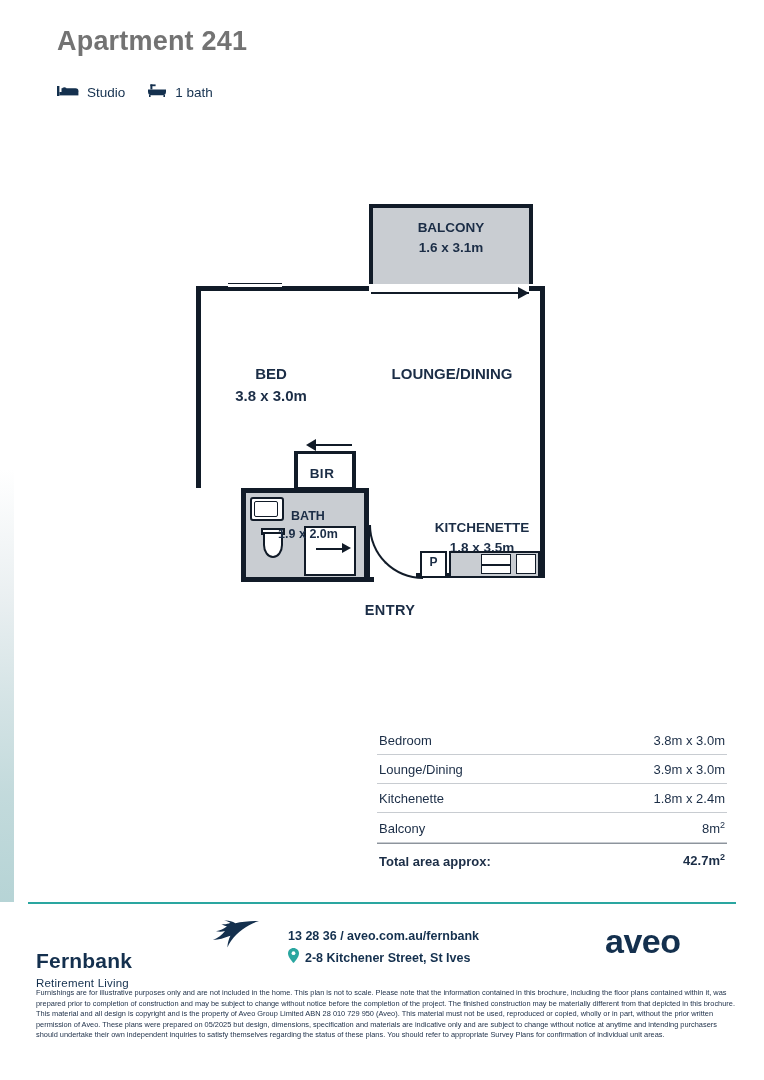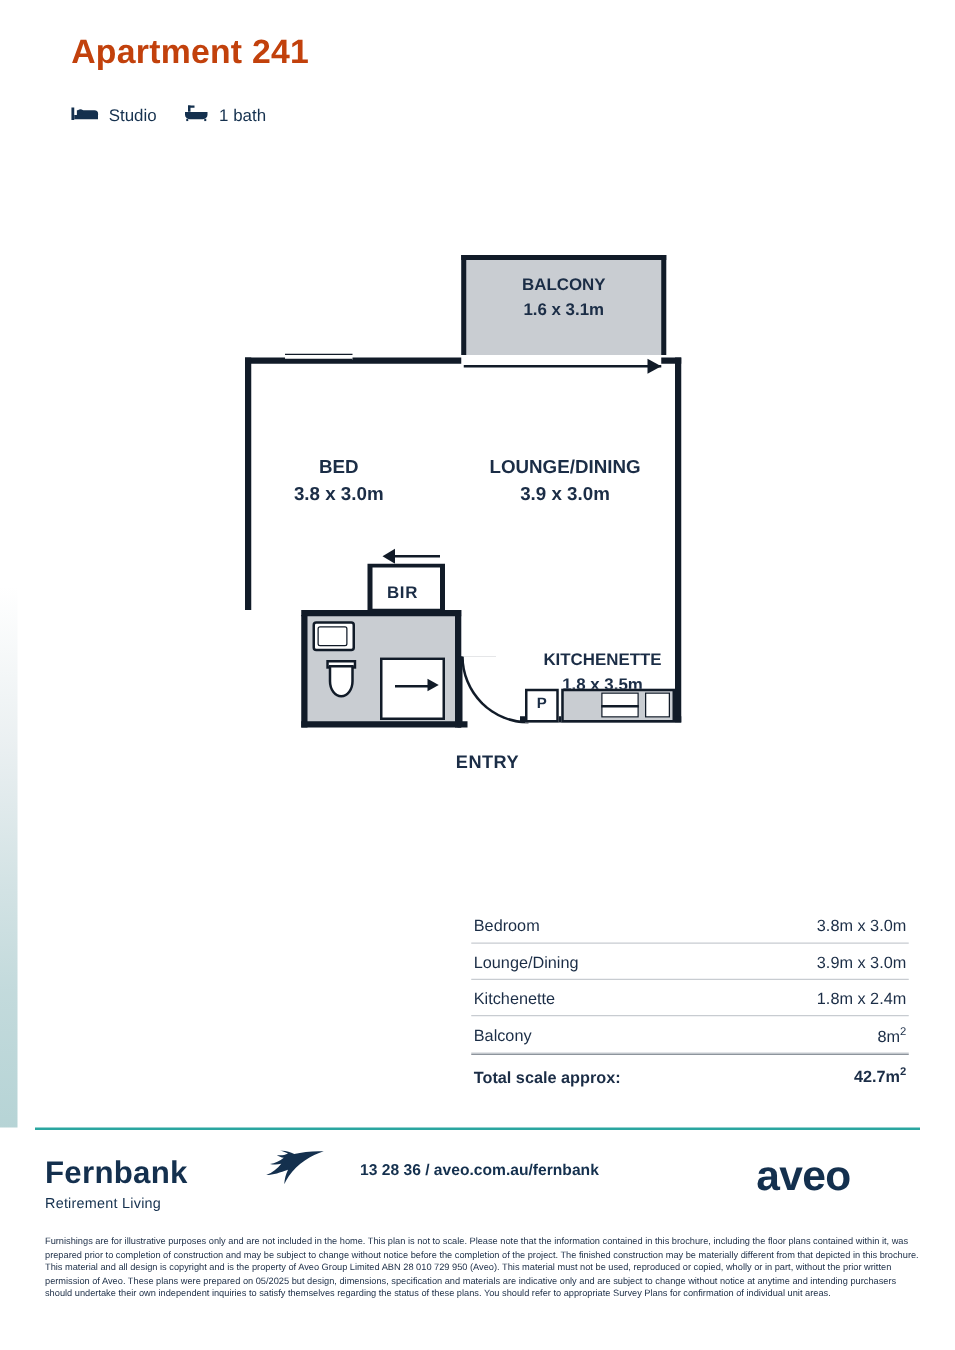--- a/index.html
+++ b/index.html
@@ -12,21 +12,21 @@
     color: #1b2d46;
     position: relative;
     overflow: hidden;
   }
 
   
   .header { position: absolute; left: 57px; top: 28px; }
   .apt-title {
     font-size: 27px;
     font-weight: bold;
-    color: #c2410c;
+    color: #737373;
     letter-spacing: 0.2px;
     line-height: 1;
   }
   .specs { display: flex; align-items: center; gap: 22px; margin-top: 28px; }
   .spec { display: flex; align-items: center; gap: 8px; }
   .spec-label { font-size: 13.5px; color: #14304e; font-weight: 500; }
   .icon-svg { display: block; }
 
   
   .plan { position: absolute; left: 0; top: 170px; width: 764px; height: 470px; }
@@ -108,21 +108,21 @@
   .table-row.total { border-bottom: none; font-weight: bold; padding-top: 8px; border-top: 1px solid #8d949c; }
   .t-name { color: #1b2d46; }
   .t-val { color: #1b2d46; }
   .sup { font-size: 9px; vertical-align: super; }
 
   
   .footer-rule { position:absolute; left: 28px; top: 902px; width: 708px; height: 1.5px; background: #2aa6a0; }
   .footer { position: absolute; left: 0; top: 902px; width: 764px; height: 100px; }
 
   .fernbank { position:absolute; left: 36px; top: 24px; }
-  .fernbank-name { font-size: 25px; font-weight: bold; color:#14304e; letter-spacing: .2px; line-height: 1;}
+  .fernbank-name { font-size: 21px; font-weight: bold; color:#14304e; letter-spacing: .2px; line-height: 1; margin-top: 24px;}
   .fernbank-sub { font-size: 11.5px; color:#14304e; margin-top: 6px; letter-spacing:.2px;}
   .fern-leaf { position: absolute; left: 175px; top: -6px; }
 
   .contact { position: absolute; left: 288px; top: 24px; font-size: 12.5px; font-weight: bold; color:#14304e; line-height: 1.75;}
   .contact-row { display:flex; align-items:center; gap: 6px; }
 
   .aveo { position:absolute; left: 605px; top: 22px; font-size: 34px; font-weight: bold; color:#14304e; letter-spacing: -0.5px; line-height:1;}
 
   
   .disclaimer {
@@ -189,40 +189,43 @@
 
   <div class="slider-line"></div>
   <div class="slider-arrow"></div>
 
   <div class="room-label lbl-bed">
     <div>BED</div>
     <div>3.8 x 3.0m</div>
   </div>
   <div class="room-label lbl-lounge">
     <div>LOUNGE/DINING</div>
-    <div>3.9 x 3.0m</div>
   </div>
 
   <div class="bir-arrow-line"></div>
   <div class="bir-arrow"></div>
   <div class="bir-box"></div>
   <div class="room-label lbl-bir">BIR</div>
 
   <div class="bath-fill"></div>
   <div class="bath-wall-top"></div>
   <div class="bath-wall-left"></div>
   <div class="bath-wall-right"></div>
   <div class="bath-wall-bottom"></div>
   <div class="bathtub"></div>
   <div class="bathtub-inner"></div>
   <div class="toilet-tank"></div>
   <div class="toilet"></div>
   <div class="shower"></div>
   <div class="shower-arrow"></div>
   <div class="shower-arrowhead"></div>
+  <div class="room-label lbl-bath">
+    <div>BATH</div>
+    <div>1.9 x 2.0m</div>
+  </div>
 
   <div class="door-arc"></div>
   <div class="door-leaf"></div>
   <div class="entry-wall-bottom"></div>
   <div class="room-label lbl-entry">ENTRY</div>
 
   <div class="room-label lbl-kitch">
     <div>KITCHENETTE</div>
     <div>1.8 x 3.5m</div>
   </div>
@@ -245,21 +248,21 @@
   </div>
   <div class="table-row">
     <span class="t-name">Kitchenette</span>
     <span class="t-val">1.8m x 2.4m</span>
   </div>
   <div class="table-row">
     <span class="t-name">Balcony</span>
     <span class="t-val"><span>8m</span><span class="sup">2</span></span>
   </div>
   <div class="table-row total">
-    <span class="t-name">Total scale approx:</span>
+    <span class="t-name">Total area approx:</span>
     <span class="t-val"><span>42.7m</span><span class="sup">2</span></span>
   </div>
 </div>
 
 <div class="footer-rule"></div>
 <div class="footer">
 
   <div class="fernbank">
     <div class="fernbank-name">Fernbank</div>
     <div class="fernbank-sub">Retirement Living</div>
@@ -267,20 +270,29 @@
       <svg width="50" height="30" viewBox="0 0 50 30">
         <path d="M48 1C38 4 27 11 20 21c-1.4 2-2.6 4.2-3.6 6.4.2-4 1.2-8 3-11.6C13 18 8 20 2 20c5-2 9-5 12-9-3 .8-6 .8-9 .2 4-.6 8-2.4 11-5-2-.2-4-1-5.6-2.2 3 .6 6.2.2 9-1.2C17 1.6 15 .8 13 .6c4-.4 8 .6 11.4 2.6C31 1.6 39.4.6 48 1z" fill="#14304e"></path>
       </svg>
     </span>
   </div>
 
   <div class="contact">
     <div class="contact-row">
       <span>13 28 36  /  aveo.com.au/fernbank</span>
     </div>
+    <div class="contact-row">
+      <span>
+        <svg width="11" height="15" viewBox="0 0 11 15">
+          <path d="M5.5 0C2.5 0 0 2.4 0 5.4 0 9.3 5.5 15 5.5 15S11 9.3 11 5.4C11 2.4 8.5 0 5.5 0z" fill="#2aa6a0"></path>
+          <circle cx="5.5" cy="5.2" r="1.9" fill="#ffffff"></circle>
+        </svg>
+      </span>
+      <span>2-8 Kitchener Street, St Ives</span>
+    </div>
   </div>
 
   <div class="aveo">
     <span>aveo</span>
   </div>
 </div>
 
 <div class="disclaimer">Furnishings are for illustrative purposes only and are not included in the home. This plan is not to scale. Please note that the information contained in this brochure, including the floor plans contained within it, was prepared prior to completion of construction and may be subject to change without notice before the completion of the project. The finished construction may be materially different from that depicted in this brochure. This material and all design is copyright and is the property of Aveo Group Limited ABN 28 010 729 950 (Aveo). This material must not be used, reproduced or copied, wholly or in part, without the prior written permission of Aveo. These plans were prepared on 05/2025 but design, dimensions, specification and materials are indicative only and are subject to change without notice at anytime and intending purchasers should undertake their own independent inquiries to satisfy themselves regarding the status of these plans. You should refer to appropriate Survey Plans for confirmation of individual unit areas.</div>
 
 </body></html>

